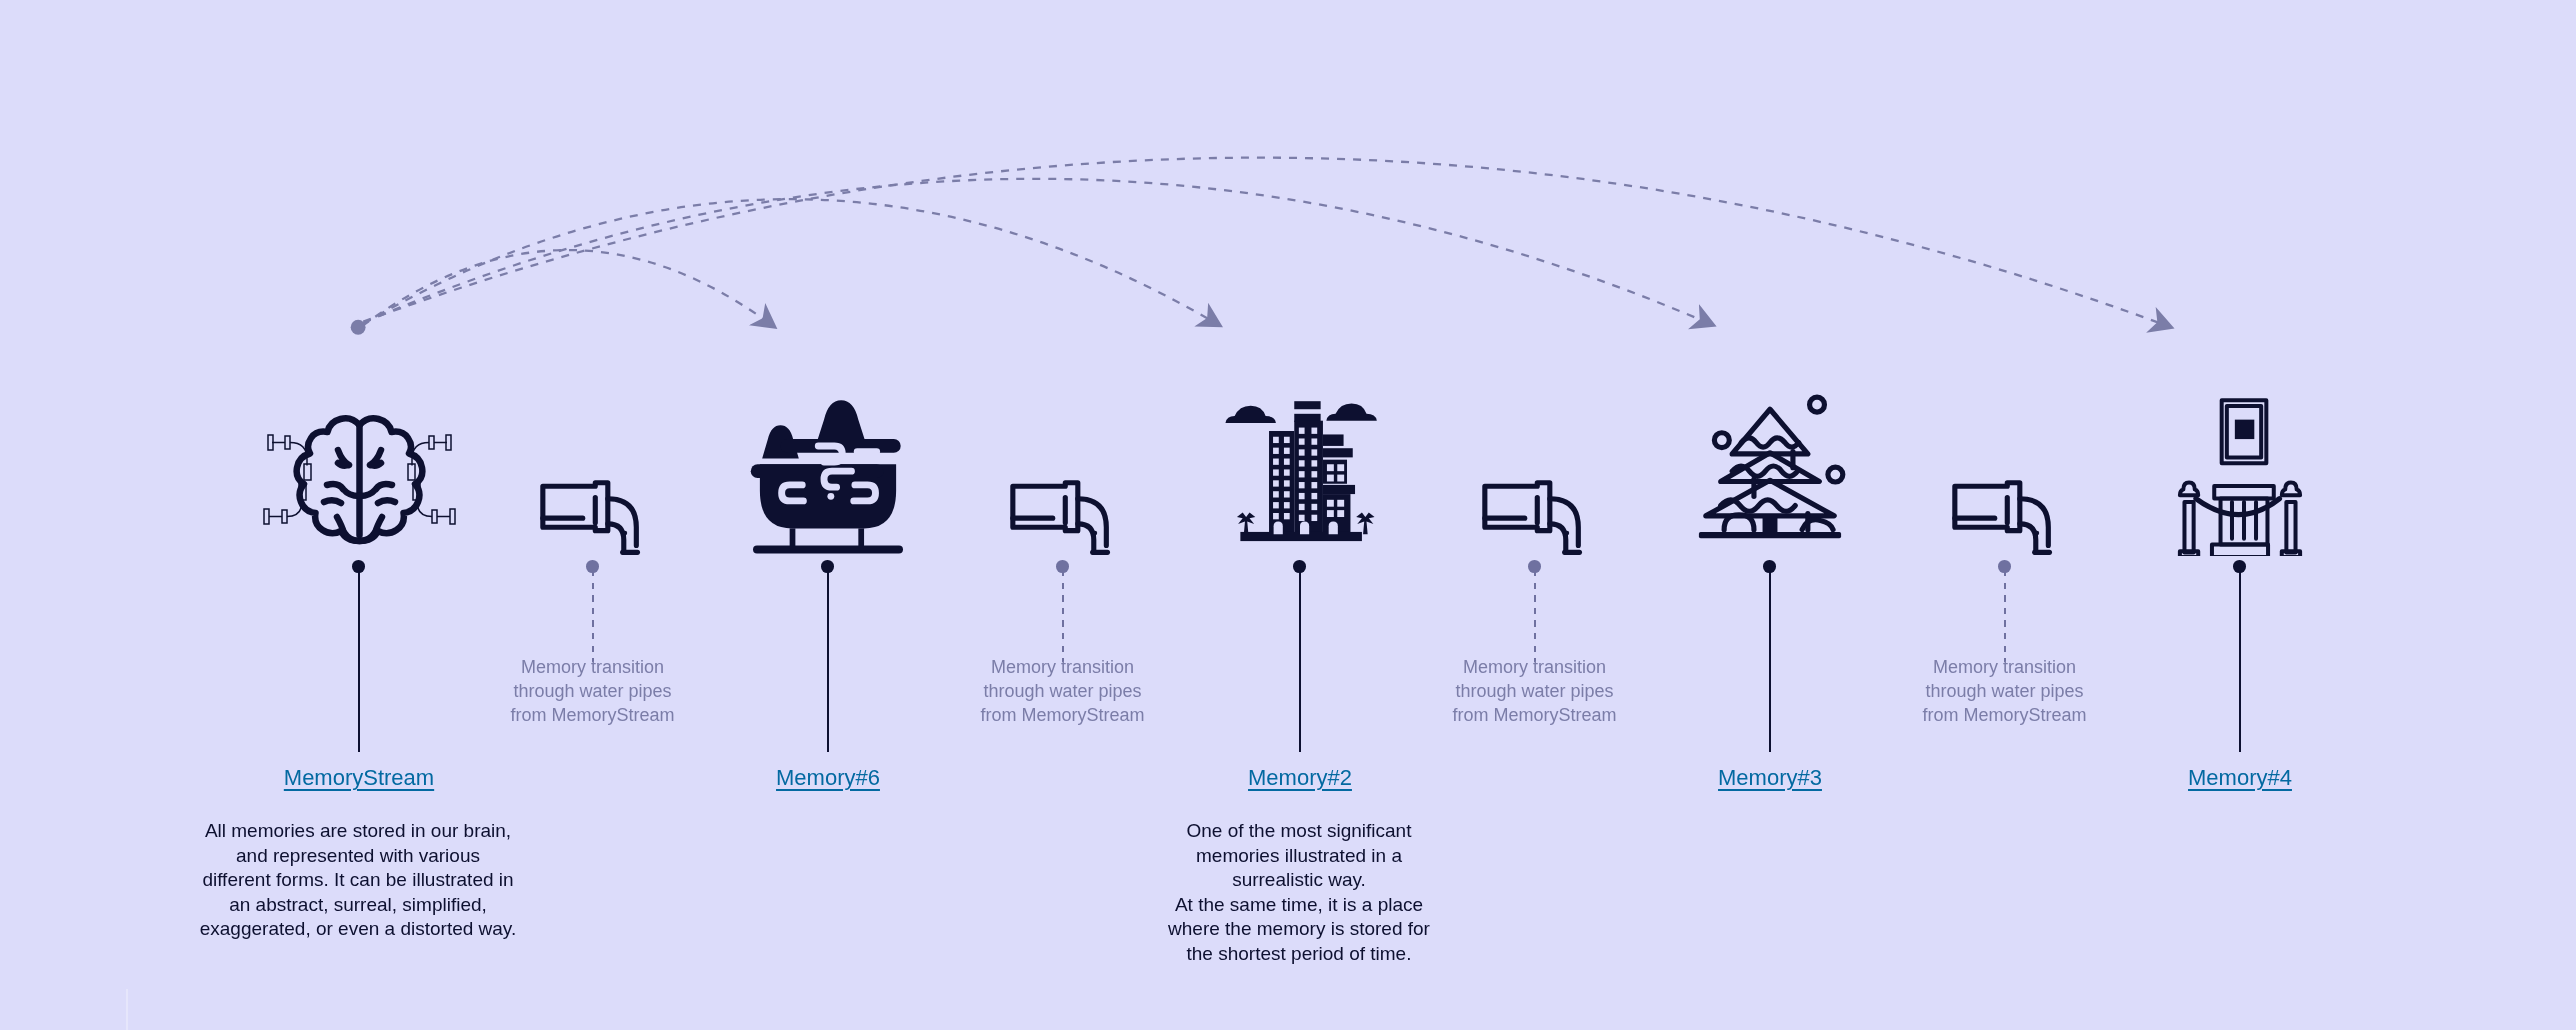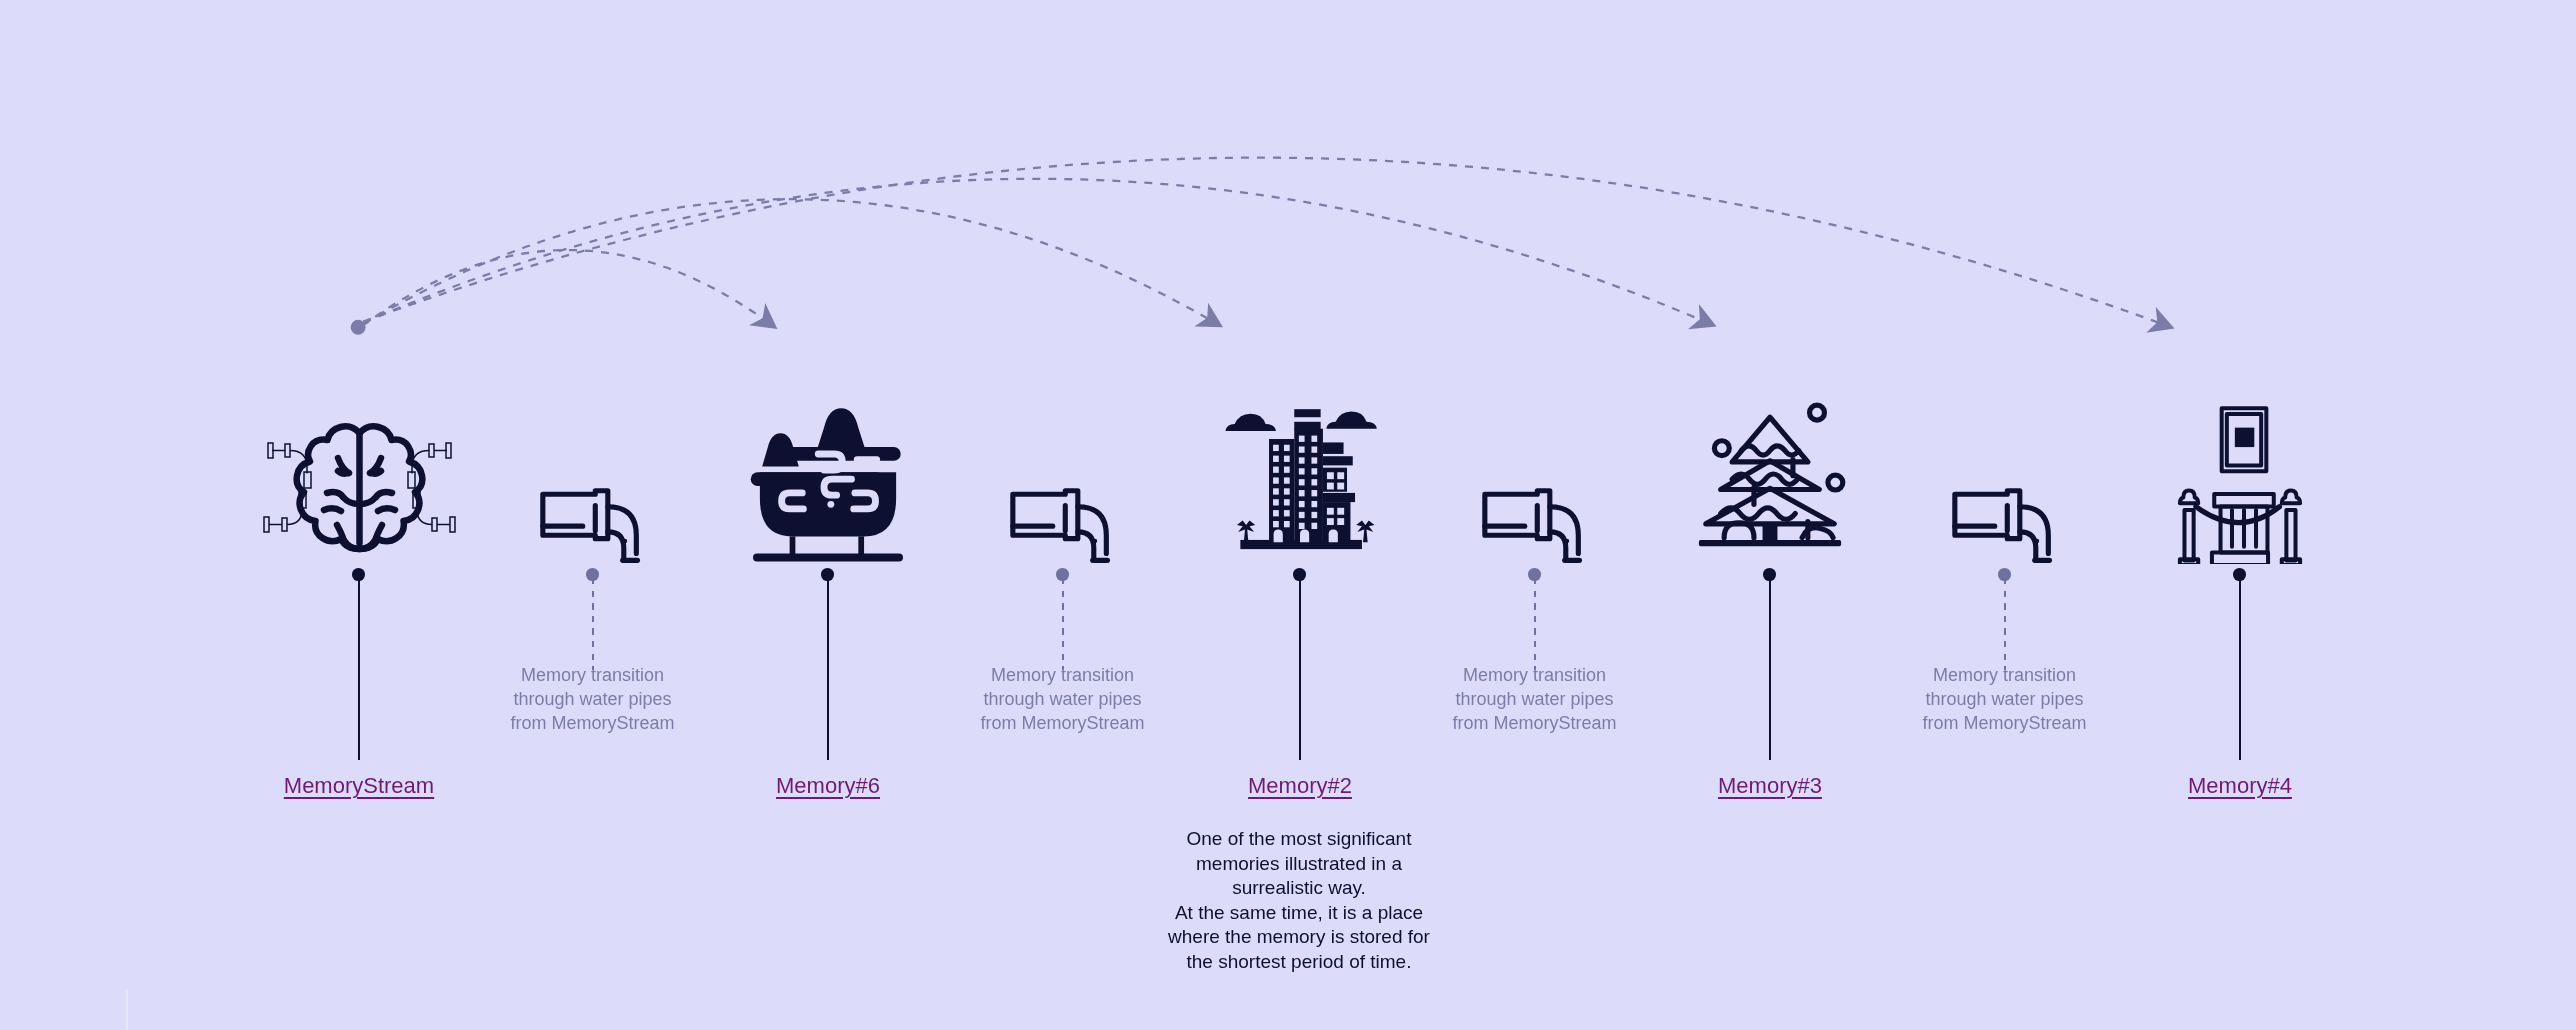--- a/index.html
+++ b/index.html
@@ -35,21 +35,21 @@
     left: 0;
     top: 0;
     width: 2576px;
     height: 1030px;
     pointer-events: none;
   }
 
   
   .node {
     position: absolute;
-    top: 8px;
+    top: 0;
     width: 321px;
     margin-left: -160px;
     height: 761px;
   }
 
   .icon-box {
     position: absolute;
     top: 361px;
     left: 50%;
     width: 195px;
@@ -87,21 +87,21 @@
   }
 
   .mem-title {
     position: absolute;
     top: 765px;
     left: 50%;
     width: 321px;
     margin-left: -160px;
     text-align: center;
     font-size: 22px;
-    color: #701a75;
+    color: #0369a1;
     text-decoration: underline;
     text-underline-offset: 4px;
     white-space: nowrap;
   }
   .mem-desc {
     position: absolute;
     top: 819px;
     left: 50%;
     width: 343px;
     margin-left: -172px;
@@ -215,20 +215,25 @@
           <path d="M124 182 q18 -8 34 2"></path>
           <path d="M266 182 q-18 -8 -34 2"></path>
           <path d="M150 212 q10 18 14 32"></path>
           <path d="M240 212 q-10 18 -14 32"></path>
         </g>
       </svg>
     </div>
     <div class="stem-dot"></div>
     <div class="stem-line"></div>
     <div class="mem-title">MemoryStream</div>
+    <div class="mem-desc">All memories are stored in our brain,
+and represented with various
+different forms. It can be illustrated in
+an abstract, surreal, simplified,
+exaggerated, or even a distorted way.</div>
   </div>
 
   <div class="node transition" style="left:592px;">
     <div class="icon-box">
       <svg width="114" height="86" viewBox="0 0 200 150">
         <g fill="none" stroke="#0d1030" stroke-width="9" stroke-linejoin="round" stroke-linecap="round">
           <path d="M12 28 h92 v-6 h22 v84 h-22 v-6 h-92 z"></path>
           <path d="M12 84 h70"></path>
           <path d="M104 48 v44"></path>
           <path d="M126 50 q50 0 50 50 v32"></path>

